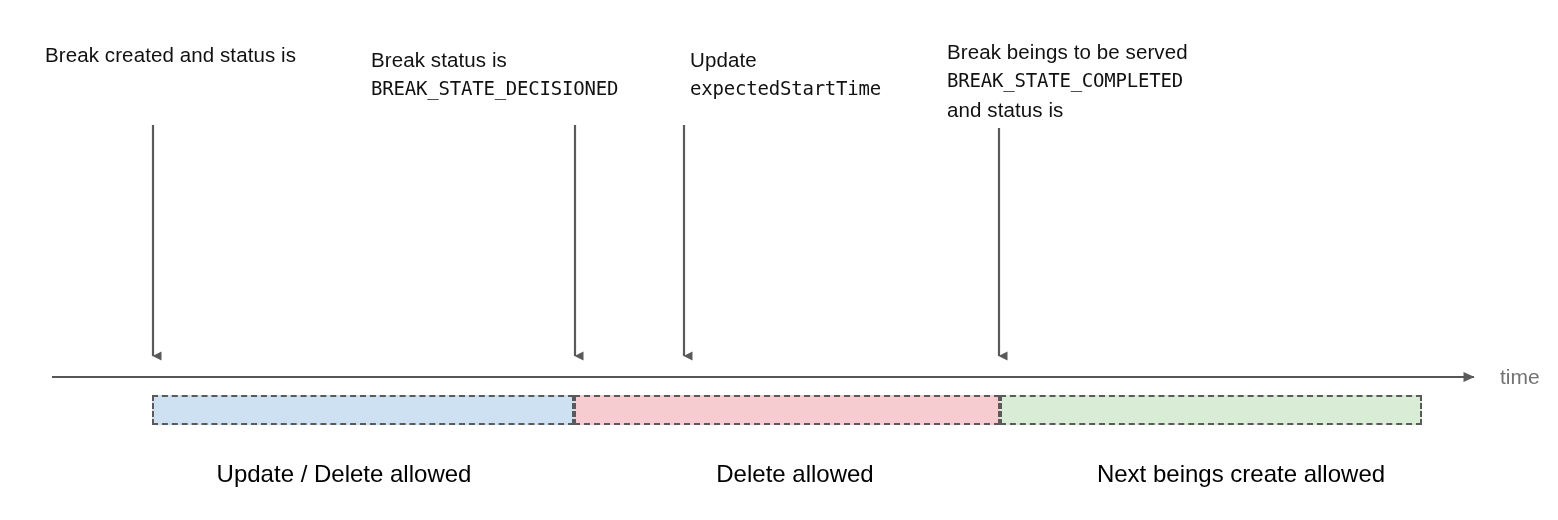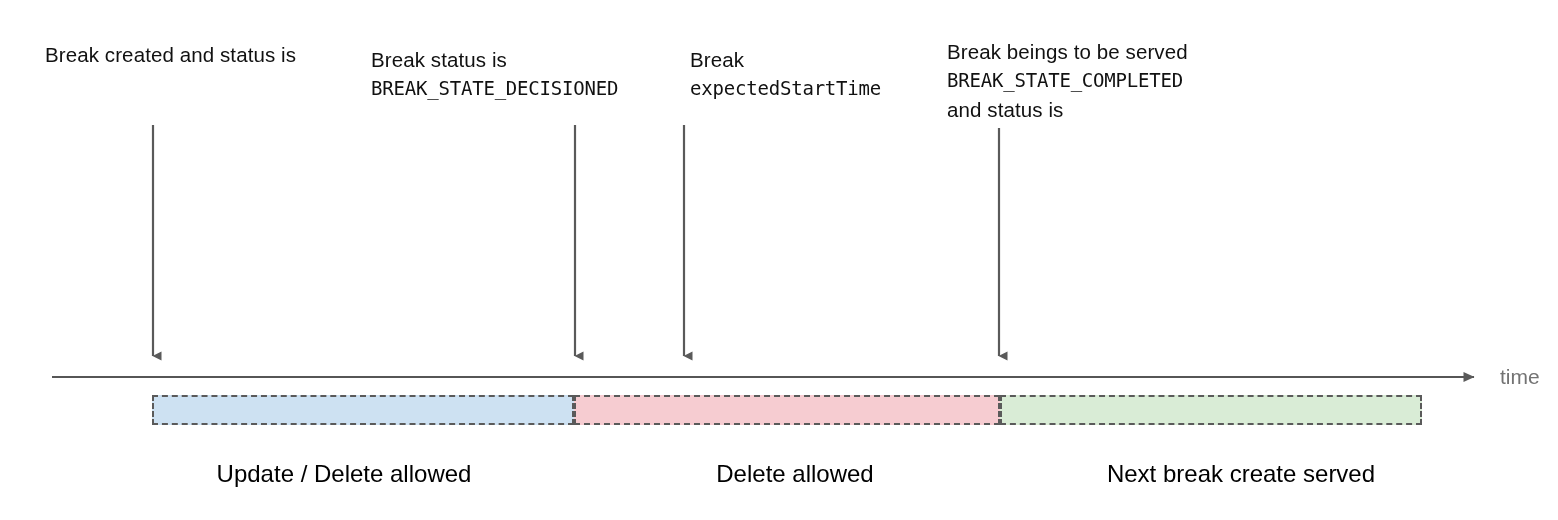--- a/index.html
+++ b/index.html
@@ -92,23 +92,23 @@
   </svg>
 
   <div id="segments-layer">
       <div class="seg" style="left: 136px; width: 422px; top: 395px; height: 30px; background: rgb(205, 225, 242); border-color: rgb(90, 90, 90);"></div>
       <div class="seg" style="left: 558px; width: 426px; top: 395px; height: 30px; background: rgb(246, 204, 209); border-color: rgb(90, 90, 90);"></div>
       <div class="seg" style="left: 984px; width: 422px; top: 395px; height: 30px; background: rgb(217, 236, 214); border-color: rgb(90, 90, 90);"></div>
     </div>
   <div id="annotations-layer">
       <div class="annot" style="left: 29px; top: 40px;"><span class="line">Break created and status is</span></div>
       <div class="annot" style="left: 355px; top: 45px;"><span class="line">Break status is</span><span class="line mono">BREAK_STATE_DECISIONED</span></div>
-      <div class="annot" style="left: 674px; top: 45px;"><span class="line">Break</span><span class="line mono">expectedStartTime</span></div>
+      <div class="annot" style="left: 674px; top: 45px;"><span class="line">Update</span><span class="line mono">expectedStartTime</span></div>
       <div class="annot" style="left: 931px; top: 37px;"><span class="line">Break beings to be served</span><span class="line mono">BREAK_STATE_COMPLETED</span><span class="line">and status is</span></div>
     </div>
   <div id="captions-layer">
       <div class="caption" style="left: 328px; top: 461px;">Update / Delete allowed</div>
       <div class="caption" style="left: 779px; top: 461px;">Delete allowed</div>
-      <div class="caption" style="left: 1225px; top: 461px;">Next break create served</div>
+      <div class="caption" style="left: 1225px; top: 461px;">Next beings create allowed</div>
     </div>
 
   <div class="axis-label" id="axis-label" style="left: 1484px; top: 366px;">time</div>
 </div>
 
 </body></html>

